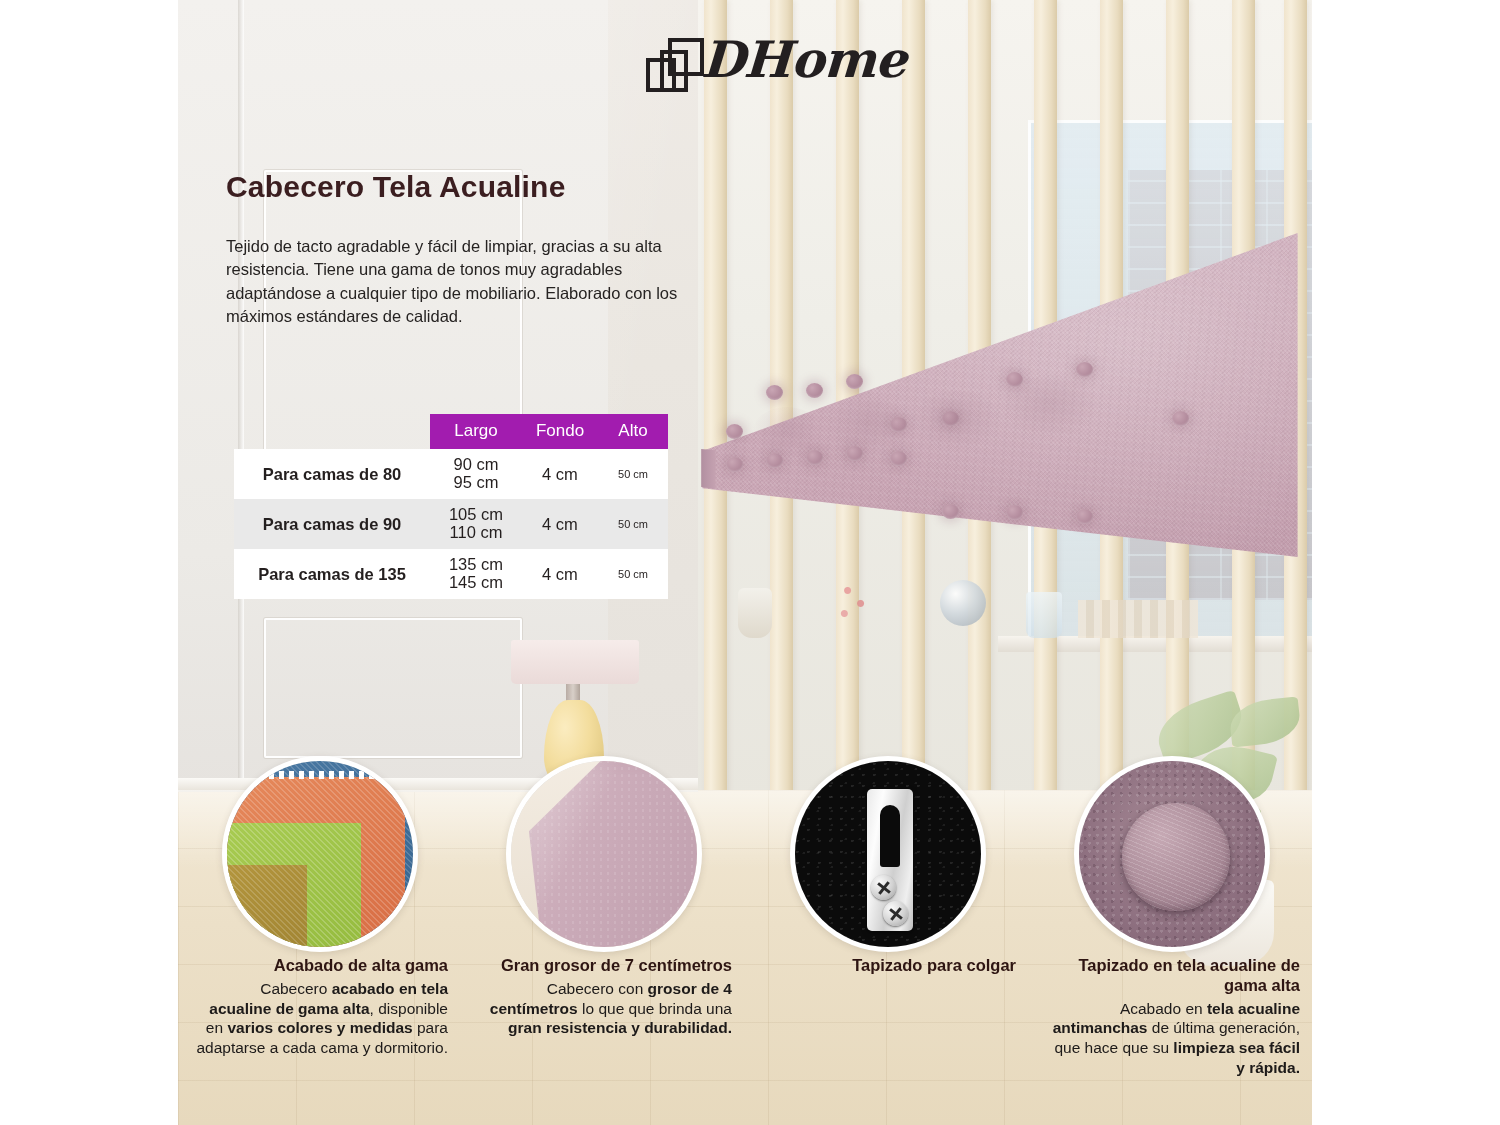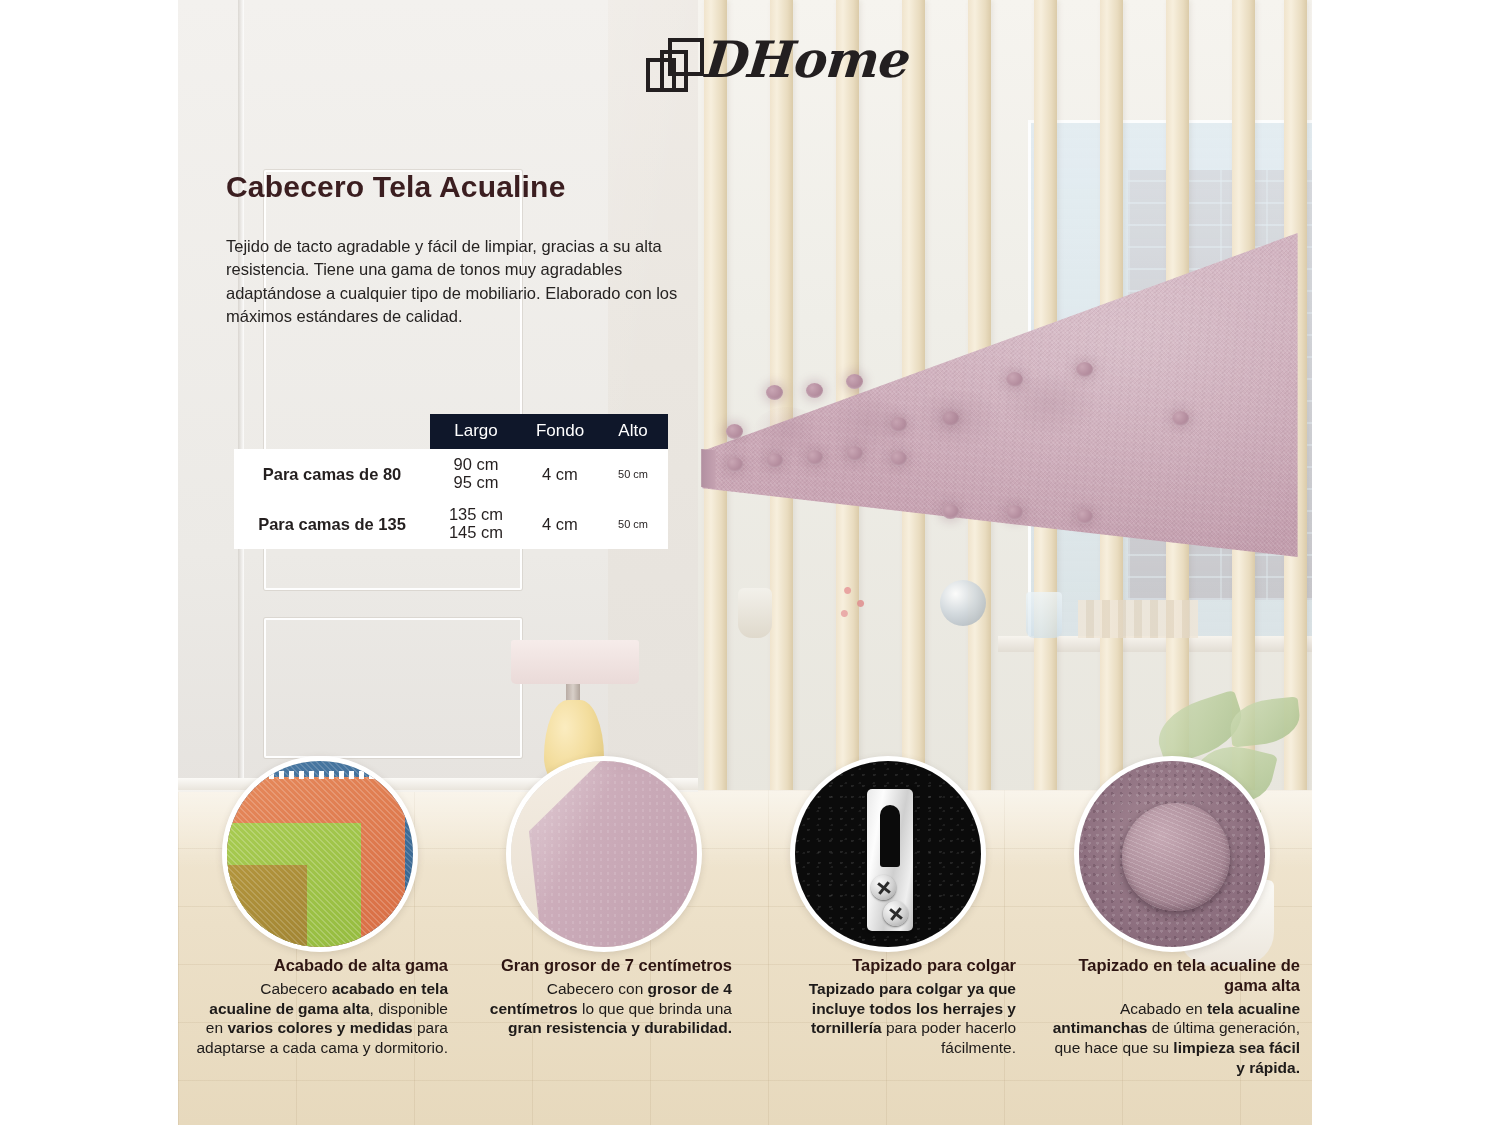--- a/index.html
+++ b/index.html
@@ -203,21 +203,21 @@
   }
 
   
   .spec-table {
     position: absolute; left: 234px; top: 414px;
     width: 434px;
     border-collapse: collapse;
     font-size: 16px;
   }
   .spec-table thead th {
-    background: #0f172a; color: #ffffff;
+    background: #a21caf; color: #ffffff;
     font-size: 17px; font-weight: 400;
     text-align: center; padding: 7px 0 8px;
   }
   .spec-table thead th.corner { background: transparent; }
   .spec-table tbody td { padding: 0; height: 50px; vertical-align: middle; }
   .spec-table tbody tr.odd td { background: #ffffff; }
   .spec-table tbody tr.even td { background: #e9e9e9; }
   .c-label {
     font-weight: 700; color: #241f1f; text-align: center;
     font-size: 16.5px; width: 196px;
@@ -425,20 +425,29 @@
     <tbody>
       <tr class="odd">
         <td class="c-label">Para camas de 80</td>
         <td class="c-largo">
           <span>90 cm</span>
           <span>95 cm</span>
         </td>
         <td class="c-mid">4 cm</td>
         <td class="c-right">50 cm</td>
       </tr>
+      <tr class="even">
+        <td class="c-label">Para camas de 90</td>
+        <td class="c-largo">
+          <span>105 cm</span>
+          <span>110 cm</span>
+        </td>
+        <td class="c-mid">4 cm</td>
+        <td class="c-right">50 cm</td>
+      </tr>
       <tr class="odd">
         <td class="c-label">Para camas de 135</td>
         <td class="c-largo">
           <span>135 cm</span>
           <span>145 cm</span>
         </td>
         <td class="c-mid">4 cm</td>
         <td class="c-right">50 cm</td>
       </tr>
     </tbody>
@@ -494,20 +503,19 @@
   <div class="caption" style="left:196px;">
     <div class="cap-title">Acabado de alta gama</div>
     <div class="cap-body">Cabecero <b>acabado en tela acualine de gama alta</b>, disponible en <b>varios colores y medidas</b> para adaptarse a cada cama y dormitorio.</div>
   </div>
   <div class="caption" style="left:480px;">
     <div class="cap-title">Gran grosor de 7 centímetros</div>
     <div class="cap-body">Cabecero con <b>grosor de 4 centímetros</b> lo que que brinda una <b>gran resistencia y durabilidad.</b></div>
   </div>
   <div class="caption" style="left:764px;">
     <div class="cap-title">Tapizado para colgar</div>
-    <div class="cap-body"><b>Tapizado para colgar ya que incluye todos los herrajes y tornillería</b> para poder hacerlo fácilmente.</div>
   </div>
   <div class="caption" style="left:1048px;">
     <div class="cap-title">Tapizado en tela acualine de gama alta</div>
     <div class="cap-body">Acabado en <b>tela acualine antimanchas</b> de última generación, que hace que su <b>limpieza sea fácil y rápida.</b></div>
   </div>
 
 </div>
 
 </body></html>

